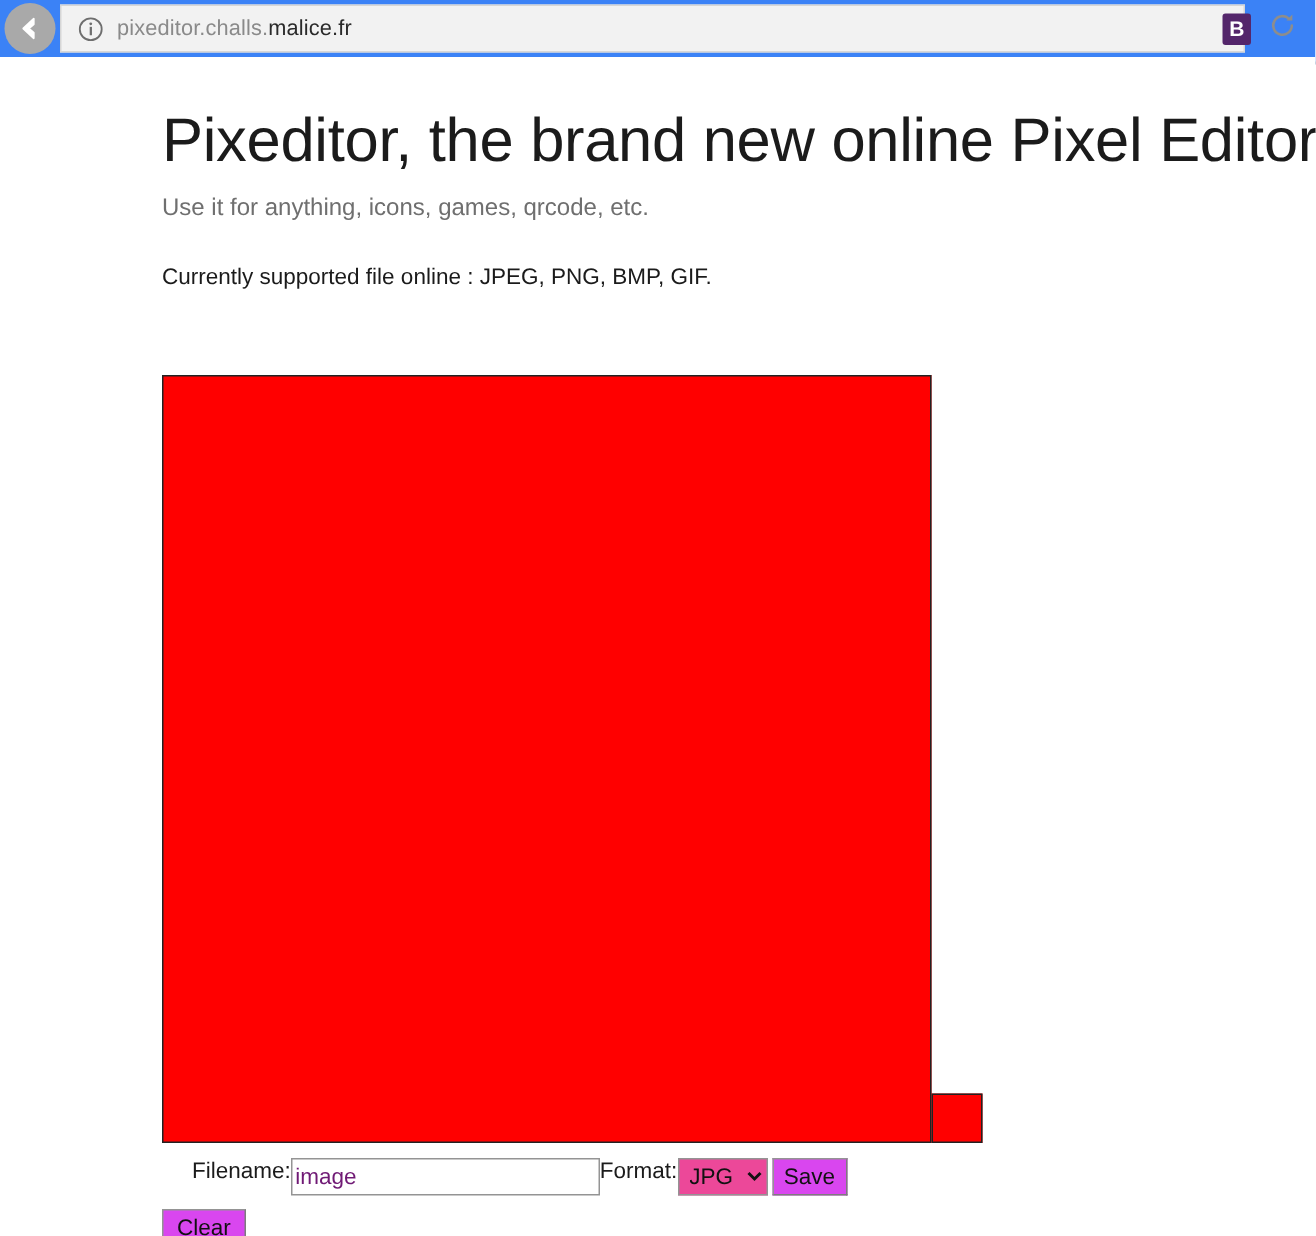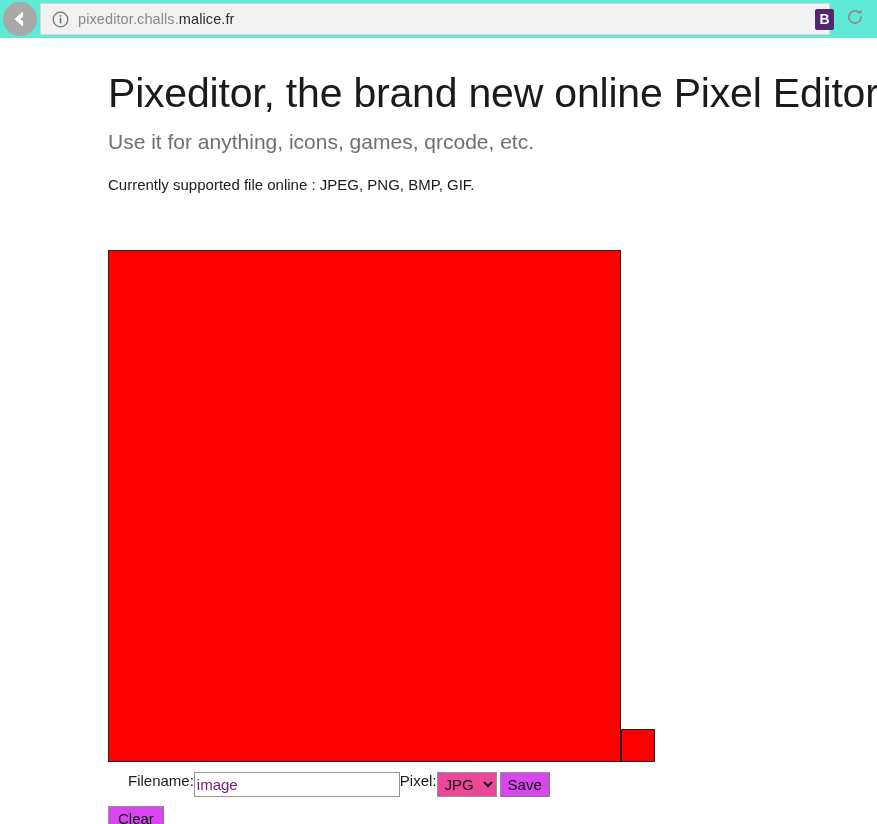--- a/index.html
+++ b/index.html
@@ -14,21 +14,21 @@
     font-family: "Liberation Sans", sans-serif;
     position: relative;
   }
 
   
   #browser-chrome {
     position: absolute;
     left: 0; top: 0;
     width: 877px;
     height: 43px;
-    background: #5eead4;
+    background: #3b82f6;
     box-sizing: border-box;
     display: flex;
     align-items: center;
   }
   #browser-chrome::after {
     content: "";
     position: absolute;
     left: 0; bottom: 0;
     width: 877px;
     height: 2px;
@@ -137,21 +137,21 @@
     font-weight: normal;
     color: #1b1b1b;
     white-space: nowrap;
     letter-spacing: -0.2px;
   }
 
   .subtitle {
     position: absolute;
     left: 0;
     top: 92px;
-    font-size: 21px;
+    font-size: 16px;
     color: #6f6f6f;
     white-space: nowrap;
   }
 
   .formats-line {
     position: absolute;
     left: 0;
     top: 138px;
     font-size: 15px;
     color: #1b1b1b;
@@ -292,21 +292,21 @@
     <div class="formats-line">Currently supported file online : JPEG, PNG, BMP, GIF.</div>
   </div>
 
   <div id="canvas-area" style="background: rgb(255, 0, 0); border-color: rgb(34, 34, 34);"></div>
 
   <div id="color-preview" style="background: rgb(255, 0, 0);"></div>
 
   <div id="save-row">
     <span class="inline-label">Filename:</span>
     <input id="filename-input" type="text" value="image" style="">
-    <span class="inline-label">Pixel:</span>
+    <span class="inline-label">Format:</span>
     <select id="format-select"><option value="JPG">JPG</option><option value="PNG">PNG</option><option value="BMP">BMP</option><option value="GIF">GIF</option></select>
     <button id="save-button" class="std-button">Save</button>
   </div>
 
   <div id="clear-row">
     <button id="clear-button" class="std-button">Clear</button>
   </div>
 
 </div>
 

